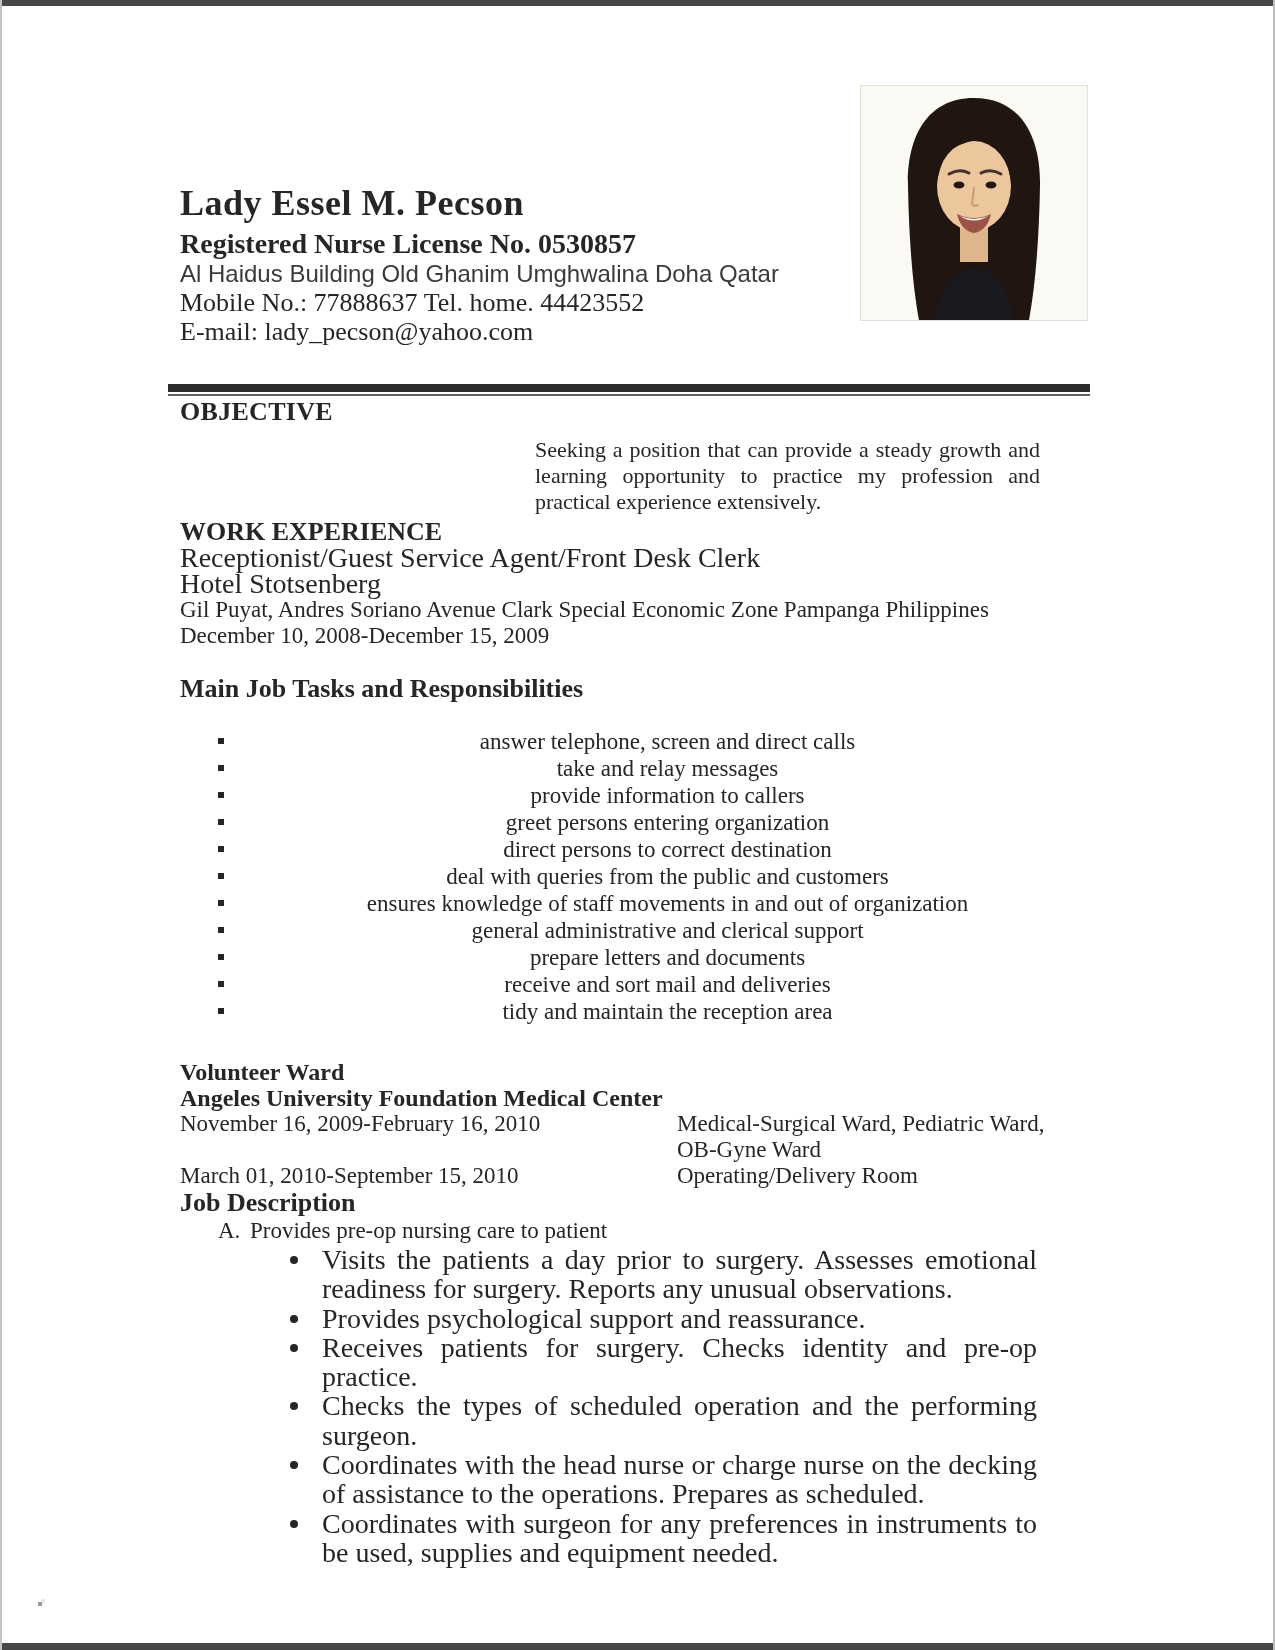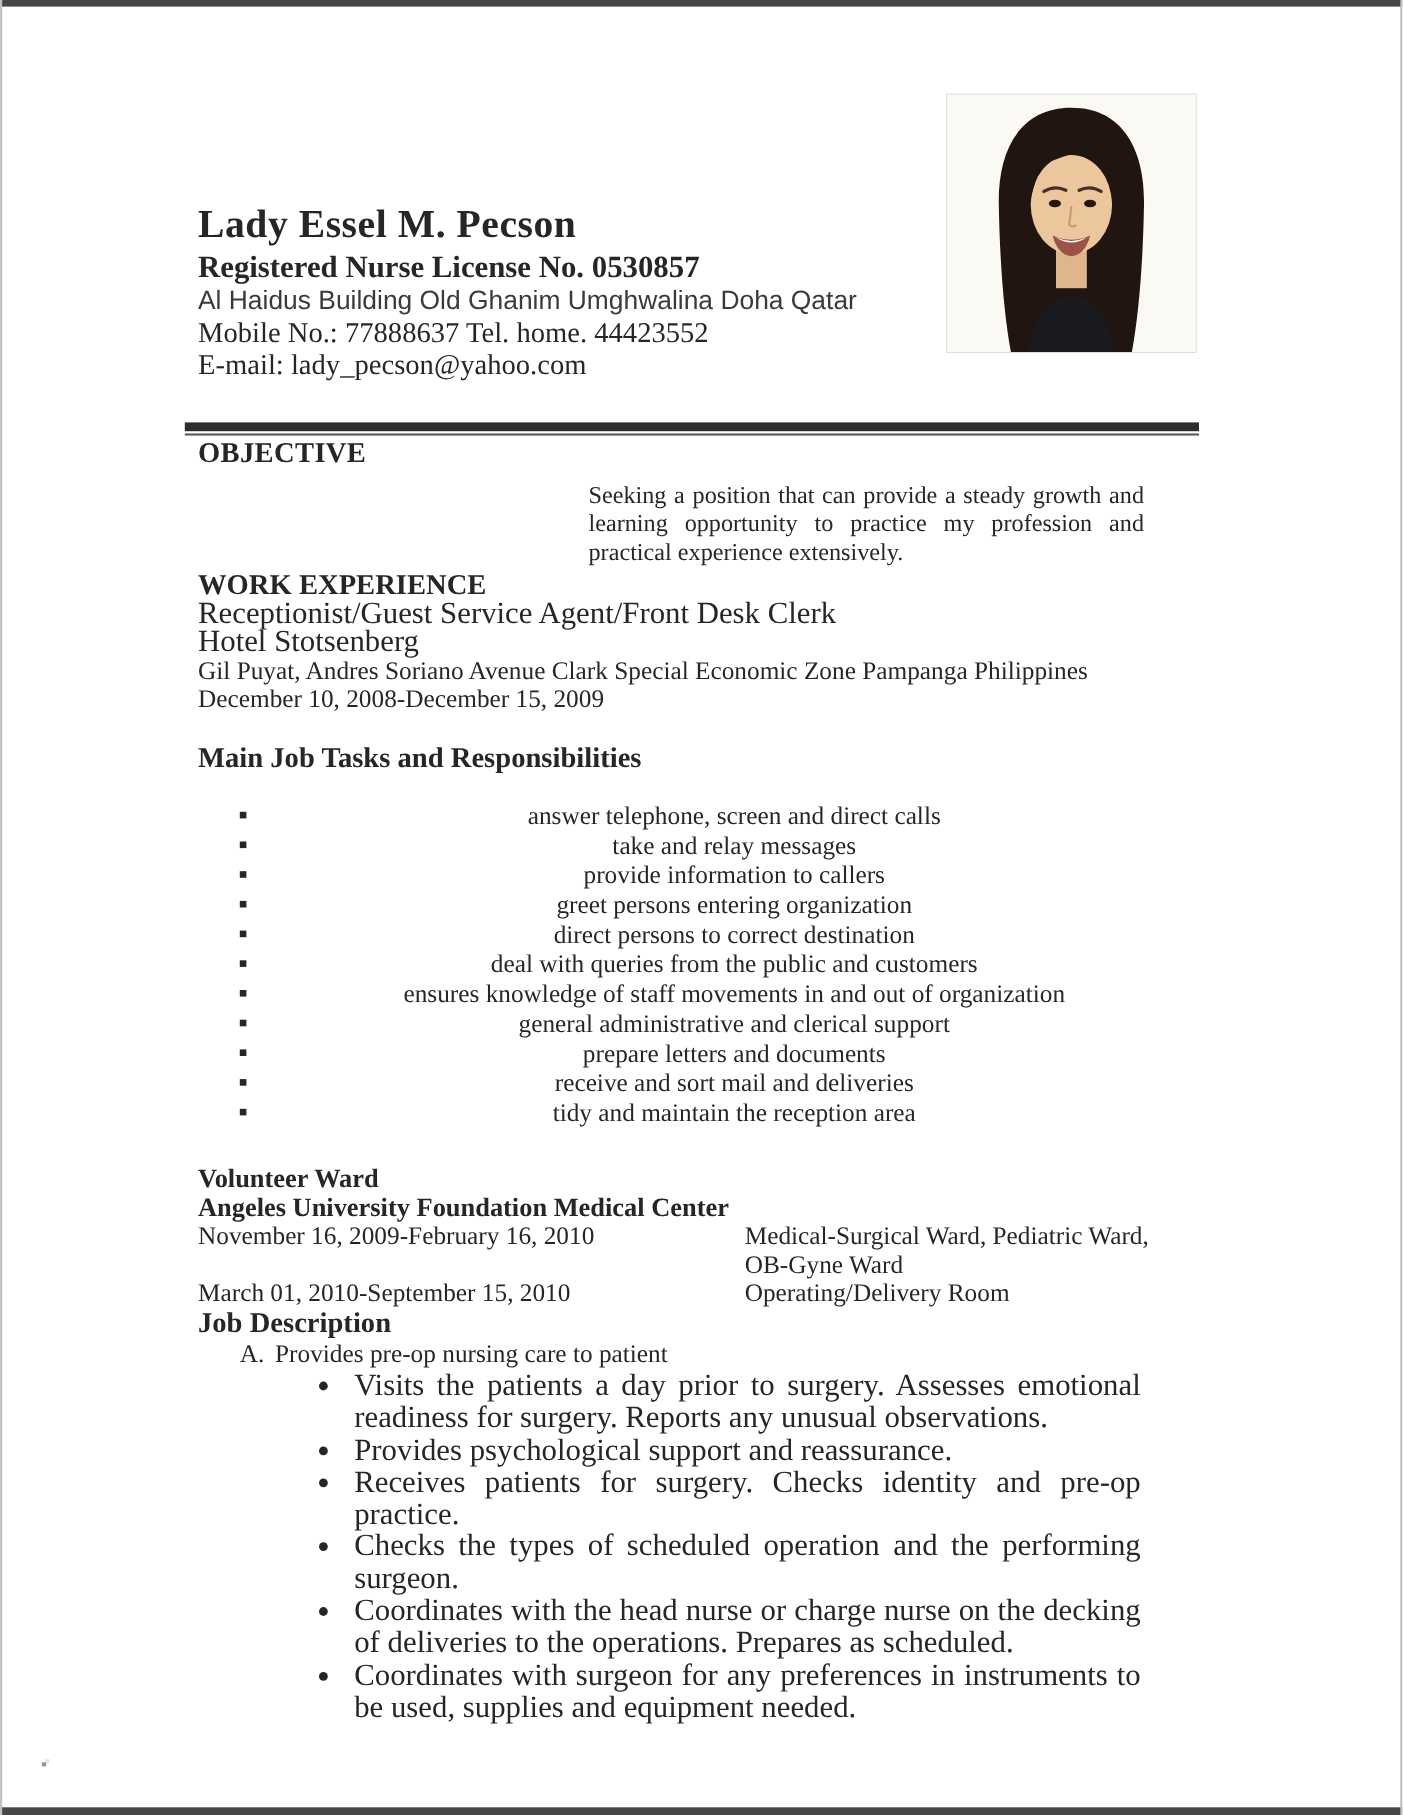--- a/index.html
+++ b/index.html
@@ -213,20 +213,20 @@
 
     <div class="jd-heading">Job Description</div>
     <div class="jd-a-line">
       <span class="a-label">A.</span><span>Provides pre-op nursing care to patient</span>
     </div>
     <ul class="jd">
       <li>Visits the patients a day prior to surgery. Assesses emotional readiness for surgery. Reports any unusual observations.</li>
       <li>Provides psychological support and reassurance.</li>
       <li>Receives patients for surgery. Checks identity and pre-op practice.</li>
       <li>Checks the types of scheduled operation and the performing surgeon.</li>
-      <li>Coordinates with the head nurse or charge nurse on the decking of deliveries to the operations. Prepares as scheduled.</li>
+      <li>Coordinates with the head nurse or charge nurse on the decking of assistance to the operations. Prepares as scheduled.</li>
       <li>Coordinates with surgeon for any preferences in instruments to be used, supplies and equipment needed.</li>
     </ul>
 
   </div>
 
   <div class="scan-speck"></div>
 </div>
 
 </body></html>

